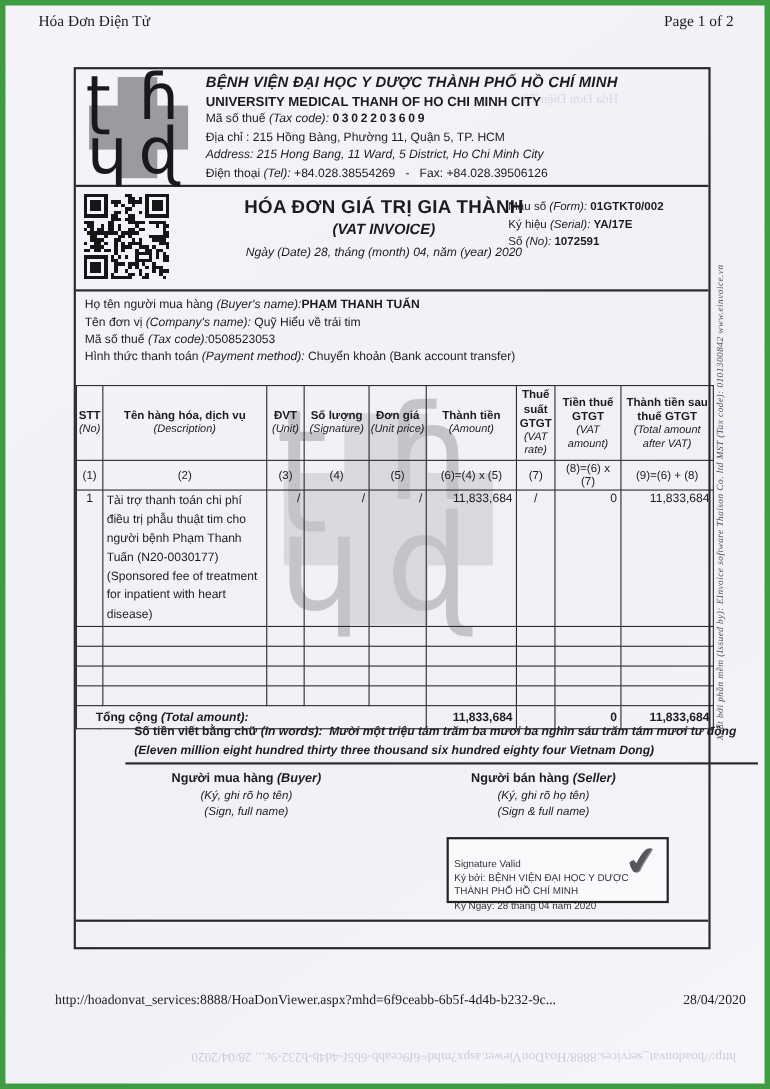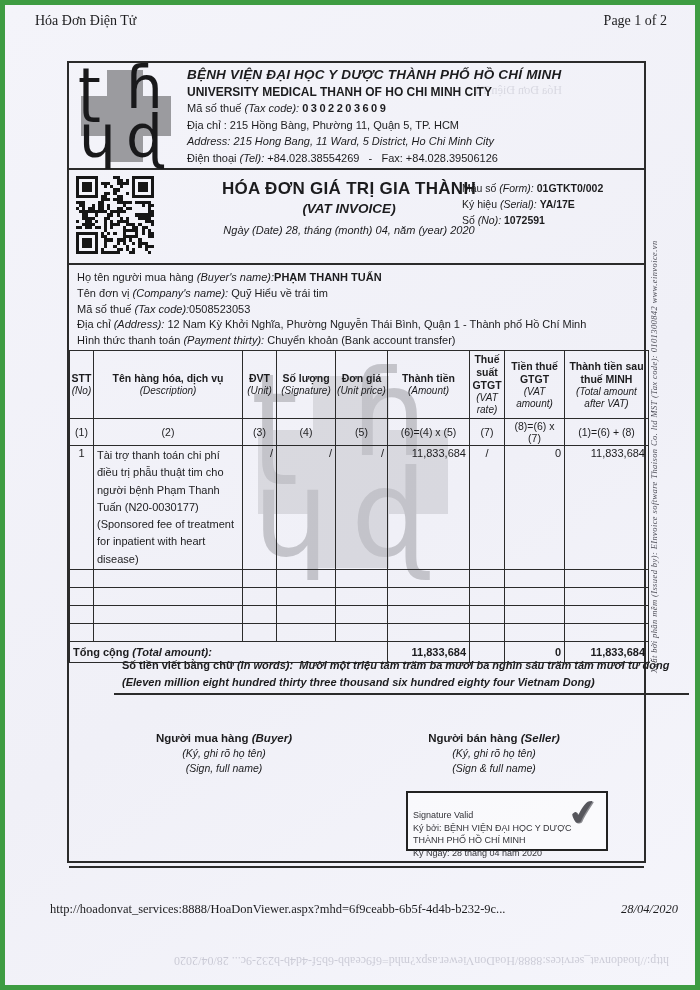--- a/index.html
+++ b/index.html
@@ -60,44 +60,44 @@
   th .hv { display:block; font-weight:bold; font-size:10.5px; line-height:13px; }
   th .he { display:block; font-weight:normal; font-style:italic; font-size:10px; line-height:12px; }
   tr.hdr th { height:64px; vertical-align:middle; text-align:center; padding:2px 1px; }
   tr.nums td { height:19px; text-align:center; font-size:10.5px; vertical-align:middle; }
   tr.data td { height:124px; }
   td.desc { line-height:17.3px; padding-left:5px; padding-top:2px; }
   td.num  { text-align:right; padding-right:4px; padding-top:3px; }
   td.ctr  { text-align:center; padding-top:3px; }
   tr.empty td { height:18px; }
   tr.total td { height:21px; font-weight:bold; vertical-align:middle; }
-  tr.total .lbl { padding-left:3px;margin-top:31px; }
+  tr.total .lbl { padding-left:17px;margin-top:31px; }
   tr.total .num { padding-top:0; }
 
   
   .sec-words { height:42px; padding:4px 0 0 8px; font-size:11px; line-height:17px;margin-left:45px; }
 
   
-  .sec-sign { height:143px;margin-top:30px; }
+  .sec-sign { height:143px; }
   .sign-col { position:absolute; top:6px; text-align:center; line-height:15px; }
   .sign-buyer { left:45px; width:220px; }
   .sign-seller { left:305px; width:240px; }
   .sign-title { font-size:11.5px; font-weight:bold; }
   .sign-sub { font-size:10.5px; font-style:italic; }
   .stamp { position:absolute; left:337px; top:66px; width:202px; height:60px;
            border:2px solid #222; background:rgba(255,255,255,.55);
            padding:16px 5px; font-size:9px; line-height:12.5px; color:#333338; }
   .stamp .check { position:absolute; right:8px; top:2px; font-size:36px; color:#56565c;
                   transform:rotate(-8deg); line-height:1; text-shadow:1px 1px 0 #8b8b90; }
   .sec-strip { height:25px; }
 
   
   .footer-line { position:absolute; left:45px; top:897px; width:628px; font-size:12.5px; display:flex; }
   .footer-url { flex:1; }
-  .footer-date { margin-left:14px; white-space:nowrap;font-style:italic; }
+  .footer-date { margin-left:14px; white-space:nowrap; }
 
   
   .ghost-header { position:absolute; left:470px; top:78px; font-size:12px; color:#20203a;
                   transform:scaleX(-1); opacity:.12; filter:blur(.5px); }
   .ghost-footer { position:absolute; left:32px; top:948px; width:632px; font-size:12px; color:#3c3c58;
                   transform:rotate(180deg); opacity:.22; filter:blur(.5px); white-space:nowrap; overflow:hidden; }
   .side-text { position:absolute; left:644px; top:168px; height:500px; width:13px;
                writing-mode:vertical-rl; transform:rotate(180deg);
                font-family:"Liberation Serif","DejaVu Serif",serif; font-style:italic;
                font-size:8.5px; letter-spacing:.4px; color:#3c3c46; opacity:.9; white-space:nowrap; }
@@ -399,27 +399,22 @@
       <div>
         <span>Tên đơn vị</span>
         <span class="i">(Company's name):</span>
         <span>Quỹ Hiểu về trái tim</span>
       </div>
       <div>
         <span>Mã số thuế</span>
         <span class="i">(Tax code):</span><span>0508523053</span>
       </div>
       <div>
-        <span>Địa chỉ</span>
-        <span class="i">(Address):</span>
-        <span>12 Nam Kỳ Khởi Nghĩa, Phường Nguyễn Thái Bình, Quận 1 - Thành phố Hồ Chí Minh</span>
-      </div>
-      <div>
         <span>Hình thức thanh toán</span>
-        <span class="i">(Payment thirty):</span>
+        <span class="i">(Payment method):</span>
         <span>Chuyển khoản (Bank account transfer)</span>
       </div>
     </div>
 
     <div class="sec sec-table">
       <div class="watermark">
         <div class="cross-v"></div>
         <div class="cross-h"></div>
         <span class="lt" style="left:4px;top:-14px">ʈ</span>
         <span class="lt" style="left:104px;top:-18px">ɦ</span>
@@ -466,34 +461,34 @@
               </th>
           <th>
                 <span class="hv">Thuế suất GTGT</span>
                 <span class="he">(VAT rate)</span>
               </th>
           <th>
                 <span class="hv">Tiền thuế GTGT</span>
                 <span class="he">(VAT amount)</span>
               </th>
           <th>
-                <span class="hv">Thành tiền sau thuế MINH</span>
+                <span class="hv">Thành tiền sau thuế GTGT</span>
                 <span class="he">(Total amount after VAT)</span>
               </th>
         </tr>
         <tr class="nums">
           <td>(1)</td>
           <td>(2)</td>
           <td>(3)</td>
           <td>(4)</td>
           <td>(5)</td>
           <td>(6)=(4) x (5)</td>
           <td>(7)</td>
           <td>(8)=(6) x (7)</td>
-          <td>(1)=(6) + (8)</td>
+          <td>(9)=(6) + (8)</td>
         </tr>
         <tr class="data">
           <td class="ctr">1</td>
           <td class="desc">Tài trợ thanh toán chi phí điều trị phẫu thuật tim cho người bệnh Phạm Thanh Tuấn (N20-0030177) (Sponsored fee of treatment for inpatient with heart disease)</td>
           <td class="num">/</td>
           <td class="num">/</td>
           <td class="num">/</td>
           <td class="num">11,833,684</td>
           <td class="ctr">/</td>
           <td class="num">0</td>

